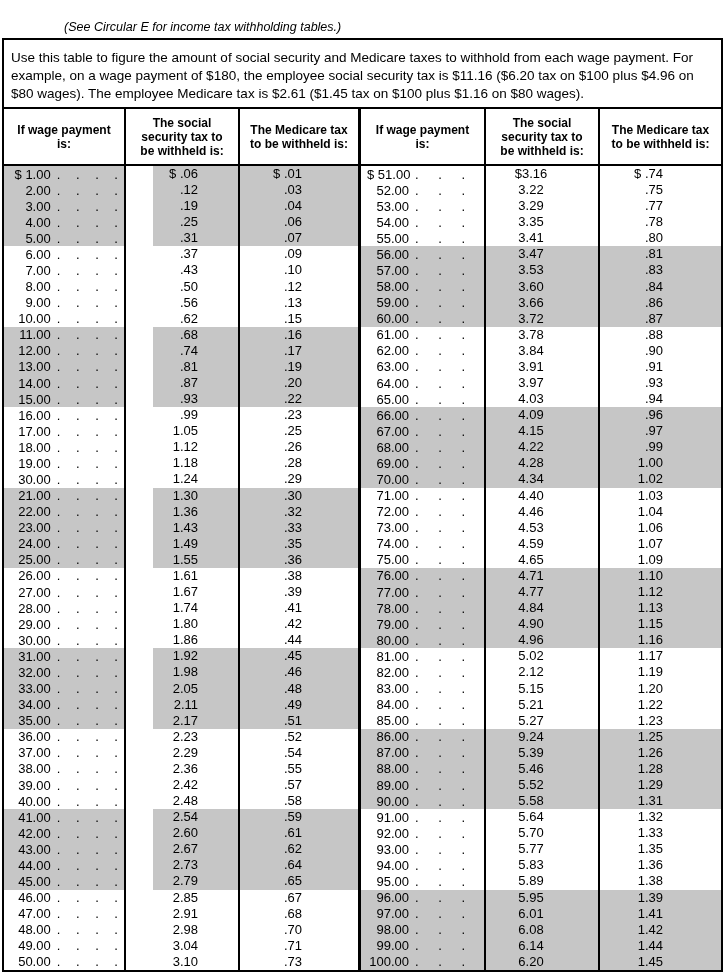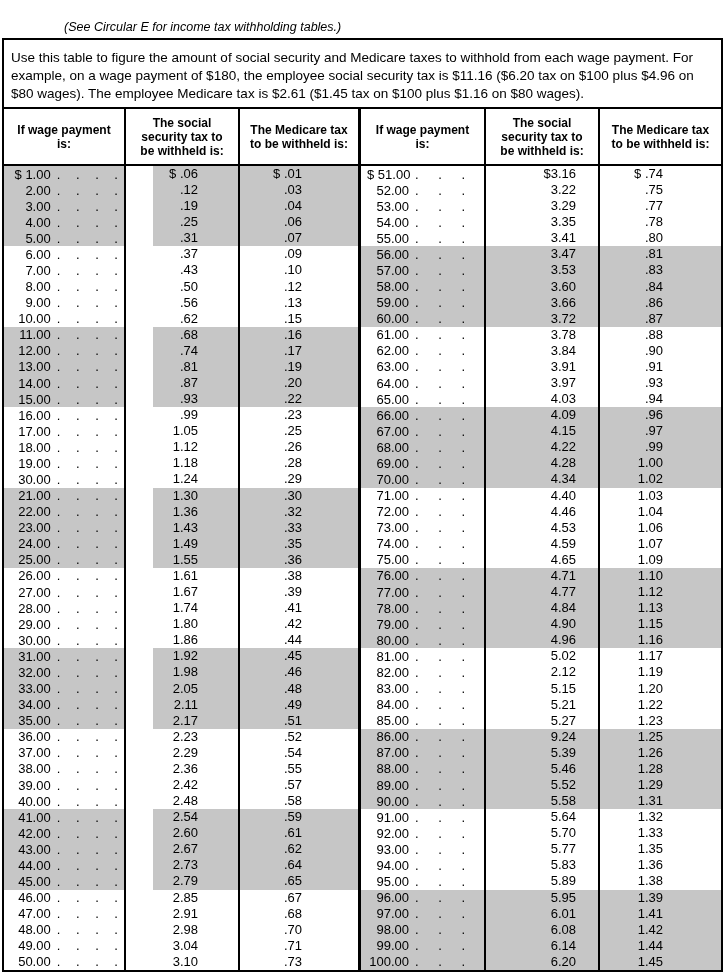--- a/index.html
+++ b/index.html
@@ -29,21 +29,21 @@
   .c{overflow:hidden;}
   .shade{background:var(--shade,#c6c6c6);}
   .wage{display:flex;align-items:center;padding-left:6px;font-size:13px;}
   .num{display:inline-block;width:42px;text-align:right;white-space:pre;}
   .ld{margin-left:6px;white-space:pre;}
   .ld-l{letter-spacing:6px;}
   .ld-r{letter-spacing:8px;}
   .tax{font-size:13px;line-height:16.08px;text-align:right;white-space:pre;}
   .pr2{padding-right:40px;margin-left:27px;}
   .pr3{padding-right:56px;}
-  .pr5{padding-right:22px;}
+  .pr5{padding-right:22px;text-align:center;}
   .pr6{padding-right:58px;}
 </style>
 </head>
 <body>
 
 <div class="content">
 
 
   <div class="subtitle">(See Circular E for income tax withholding tables.)</div>
 

